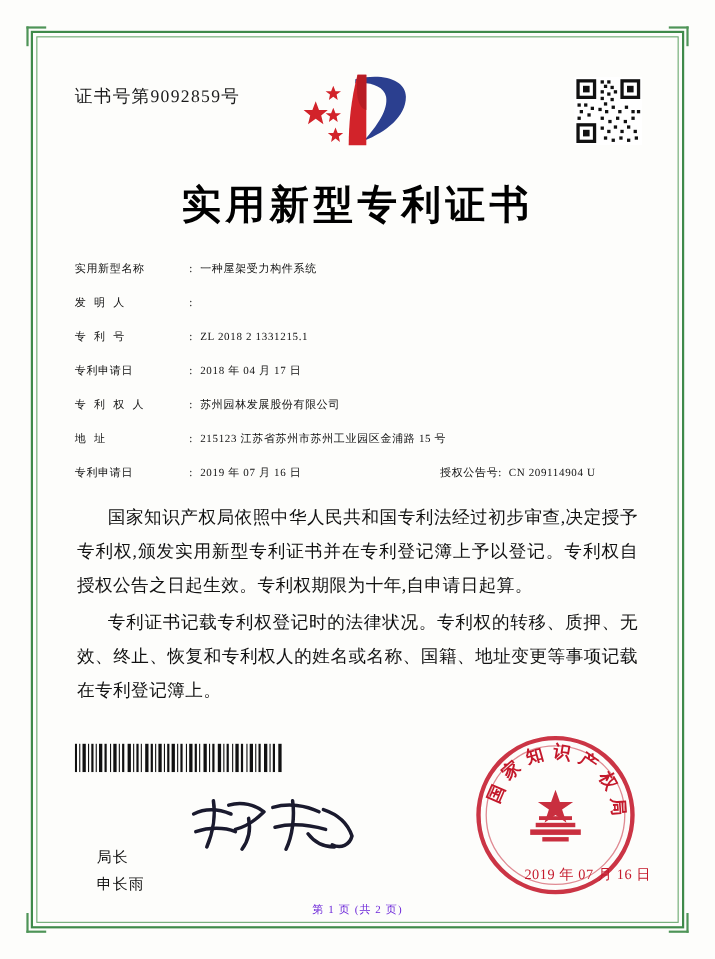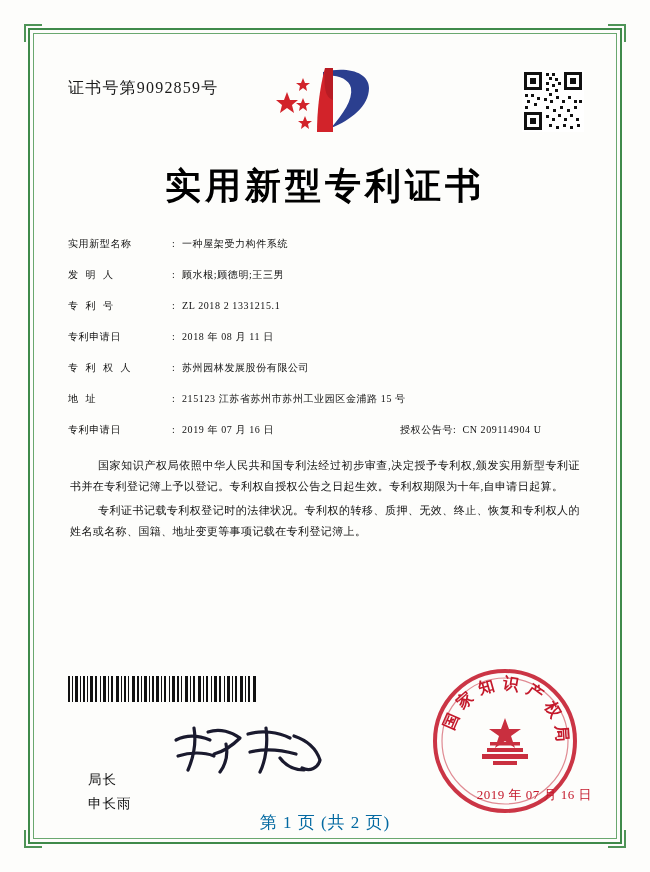--- a/index.html
+++ b/index.html
@@ -137,21 +137,21 @@
     letter-spacing: 0.6px;
   }
   .field .value2 {
     flex: 1 1 auto;
     padding-left: 6px;
     letter-spacing: 0.6px;
   }
 
   .paragraphs {
     margin: 18px 10px 0 10px;
-    font-size: 11px;
+    font-size: 16px;
     line-height: 1.95;
     text-align: justify;
     letter-spacing: 0.4px;
   }
   .paragraphs p {
     margin: 0 0 2px 0;
     text-indent: 28px;
   }
 
   
@@ -197,23 +197,23 @@
     letter-spacing: 0.5px;
     font-family: "Liberation Serif", serif;
   }
 
   .footer {
     position: absolute;
     left: 0;
     right: 0;
     bottom: 38px;
     text-align: center;
-    font-size: 17px;
+    font-size: 10px;
     letter-spacing: 1px;
-    color: #0369a1;
+    color: #6d28d9;
   }
 </style>
 </head>
 <body>
 
 <div class="page">
 
   <div class="border-outer"></div>
   <div class="border-inner"></div>
   <div class="corner tl"></div>
@@ -306,33 +306,32 @@
 
       <div class="field">
         <span class="label wide">实用新型名称</span>
         <span class="colon">:</span>
         <span class="value">一种屋架受力构件系统</span>
       </div>
 
       <div class="field">
         <span class="label">发 明 人</span>
         <span class="colon">:</span>
-        <span class="value">顾水根;顾德明;王三男</span>
       </div>
 
       <div class="field">
         <span class="label">专 利 号</span>
         <span class="colon">:</span>
         <span class="value">ZL 2018 2 1331215.1</span>
       </div>
 
       <div class="field">
         <span class="label wide">专利申请日</span>
         <span class="colon">:</span>
-        <span class="value">2018 年 08 月 11 日</span>
+        <span class="value">2018 年 04 月 17 日</span>
       </div>
 
       <div class="field">
         <span class="label">专 利 权 人</span>
         <span class="colon">:</span>
         <span class="value">苏州园林发展股份有限公司</span>
       </div>
 
       <div class="field">
         <span class="label">地        址</span>

